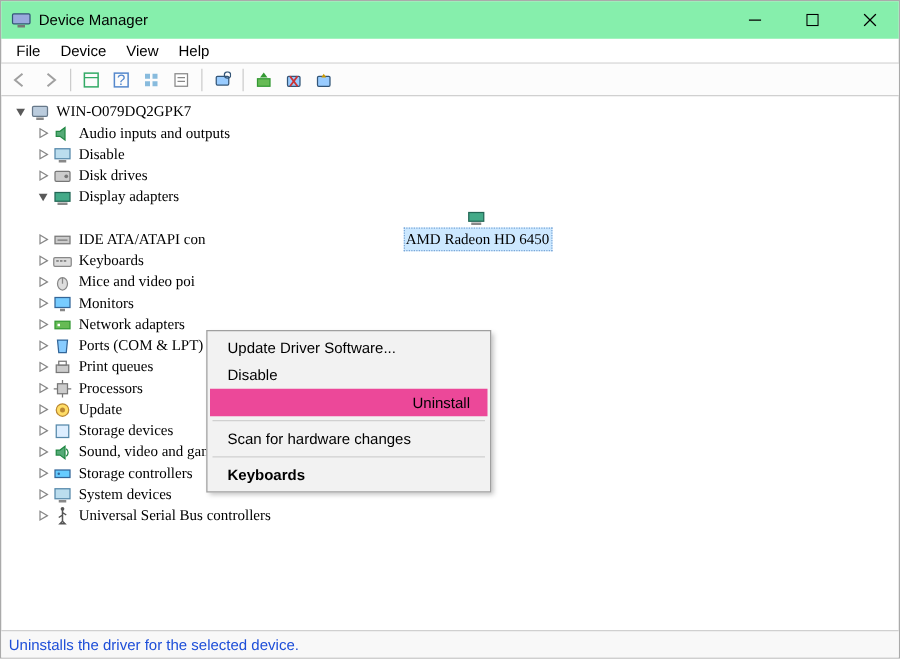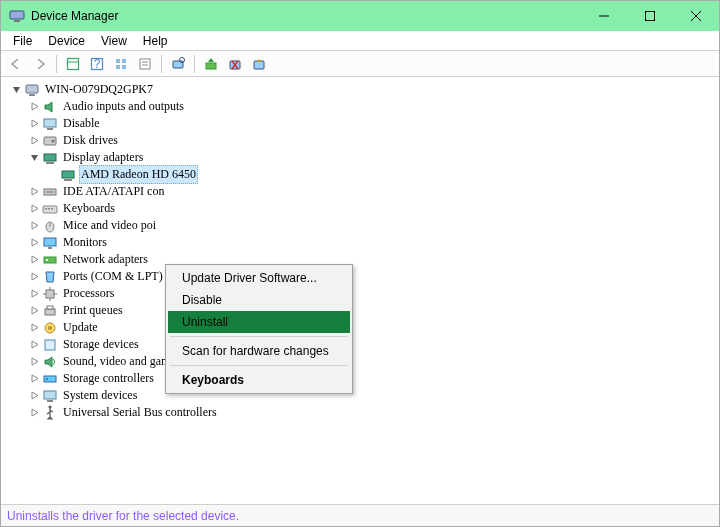--- a/index.html
+++ b/index.html
@@ -22,29 +22,29 @@
 
 .tree-area { flex: 1; overflow: auto; padding: 4px 0 4px 6px; position: relative; }
 .node { display: flex; align-items: center; height: 17px; line-height: 17px; white-space: nowrap; }
 .node .expander { width: 14px; height: 14px; display: flex; align-items: center; justify-content: center; color: #666; cursor: default; }
 .node .expander.none { visibility: hidden; }
 .node .nicon { width: 16px; height: 16px; margin: 0 3px 0 1px; display: flex; align-items: center; justify-content: center; }
 .node .label { padding: 0 2px; font-family: Liberation Serif, serif; }
 .node.selected .label { background: #cce8ff; border: 1px dotted #7aa7d7; padding: 0 1px; }
 .indent-0 { padding-left: 2px; }
 .indent-1 { padding-left: 20px; }
-.indent-2 { padding-left: 38px; }
-
-.context-menu { position: absolute; left: 164px; top: 187px; width: 188px; background: #f2f2f2; border: 1px solid #a0a0a0; box-shadow: 2px 2px 4px rgba(0,0,0,0.25); padding: 2px; z-index: 50; }
+.indent-2 { padding-left: 38px; flex-direction: column; }
+
+.context-menu { position: absolute; left: 164px; top: 187px; width: 228px; background: #f2f2f2; border: 1px solid #a0a0a0; box-shadow: 2px 2px 4px rgba(0,0,0,0.25); padding: 2px; z-index: 50; }
 .context-menu .cm-item { padding: 4px 14px; cursor: default; }
-.context-menu .cm-item.highlight { background: #15803d; }
+.context-menu .cm-item.highlight { background: #ec4899; text-align: right; }
 .context-menu .cm-sep { height: 1px; background: #d0d0d0; margin: 3px 2px; }
 .context-menu .cm-item.bold { font-weight: bold; }
 
-.statusbar { height: 22px; border-top: 1px solid #d0d0d0; display: flex; align-items: center; padding: 0 6px; color: #8b5cf6; background: #f8f8f8; }
+.statusbar { height: 22px; border-top: 1px solid #d0d0d0; display: flex; align-items: center; padding: 0 6px; color: #1d4ed8; background: #f8f8f8; }
 
 svg { display: block; }
 </style>
 </head>
 <body>
 
 <div class="window">
 
   <div class="titlebar">
     <span class="app-icon">
@@ -328,43 +328,43 @@
     </div>
 
     <div class="node indent-1">
       <span class="expander">
           <svg width="9" height="9">
             <path d="M2 1 L8 4.5 L2 8 Z" fill="none" stroke="#888"></path>
           </svg>
         </span>
       <span class="nicon">
           <svg width="16" height="16">
+            <rect x="3" y="6" width="10" height="6" fill="#ccc" stroke="#777"></rect>
+            <rect x="5" y="3" width="6" height="3" fill="#fff" stroke="#777"></rect>
+          </svg>
+        </span>
+      <span class="label">Print queues</span>
+    </div>
+
+    <div class="node indent-1">
+      <span class="expander">
+          <svg width="9" height="9">
+            <path d="M2 1 L8 4.5 L2 8 Z" fill="none" stroke="#888"></path>
+          </svg>
+        </span>
+      <span class="nicon">
+          <svg width="16" height="16">
             <rect x="4" y="4" width="8" height="8" fill="#ccc" stroke="#777"></rect>
             <line x1="8" y1="1" x2="8" y2="4" stroke="#777"></line>
             <line x1="8" y1="12" x2="8" y2="15" stroke="#777"></line>
             <line x1="1" y1="8" x2="4" y2="8" stroke="#777"></line>
             <line x1="12" y1="8" x2="15" y2="8" stroke="#777"></line>
           </svg>
         </span>
       <span class="label">Processors</span>
-    </div>
-
-    <div class="node indent-1">
-      <span class="expander">
-          <svg width="9" height="9">
-            <path d="M2 1 L8 4.5 L2 8 Z" fill="none" stroke="#888"></path>
-          </svg>
-        </span>
-      <span class="nicon">
-          <svg width="16" height="16">
-            <rect x="3" y="6" width="10" height="6" fill="#ccc" stroke="#777"></rect>
-            <rect x="5" y="3" width="6" height="3" fill="#fff" stroke="#777"></rect>
-          </svg>
-        </span>
-      <span class="label">Print queues</span>
     </div>
 
     <div class="node indent-1">
       <span class="expander">
           <svg width="9" height="9">
             <path d="M2 1 L8 4.5 L2 8 Z" fill="none" stroke="#888"></path>
           </svg>
         </span>
       <span class="nicon">
           <svg width="16" height="16">

